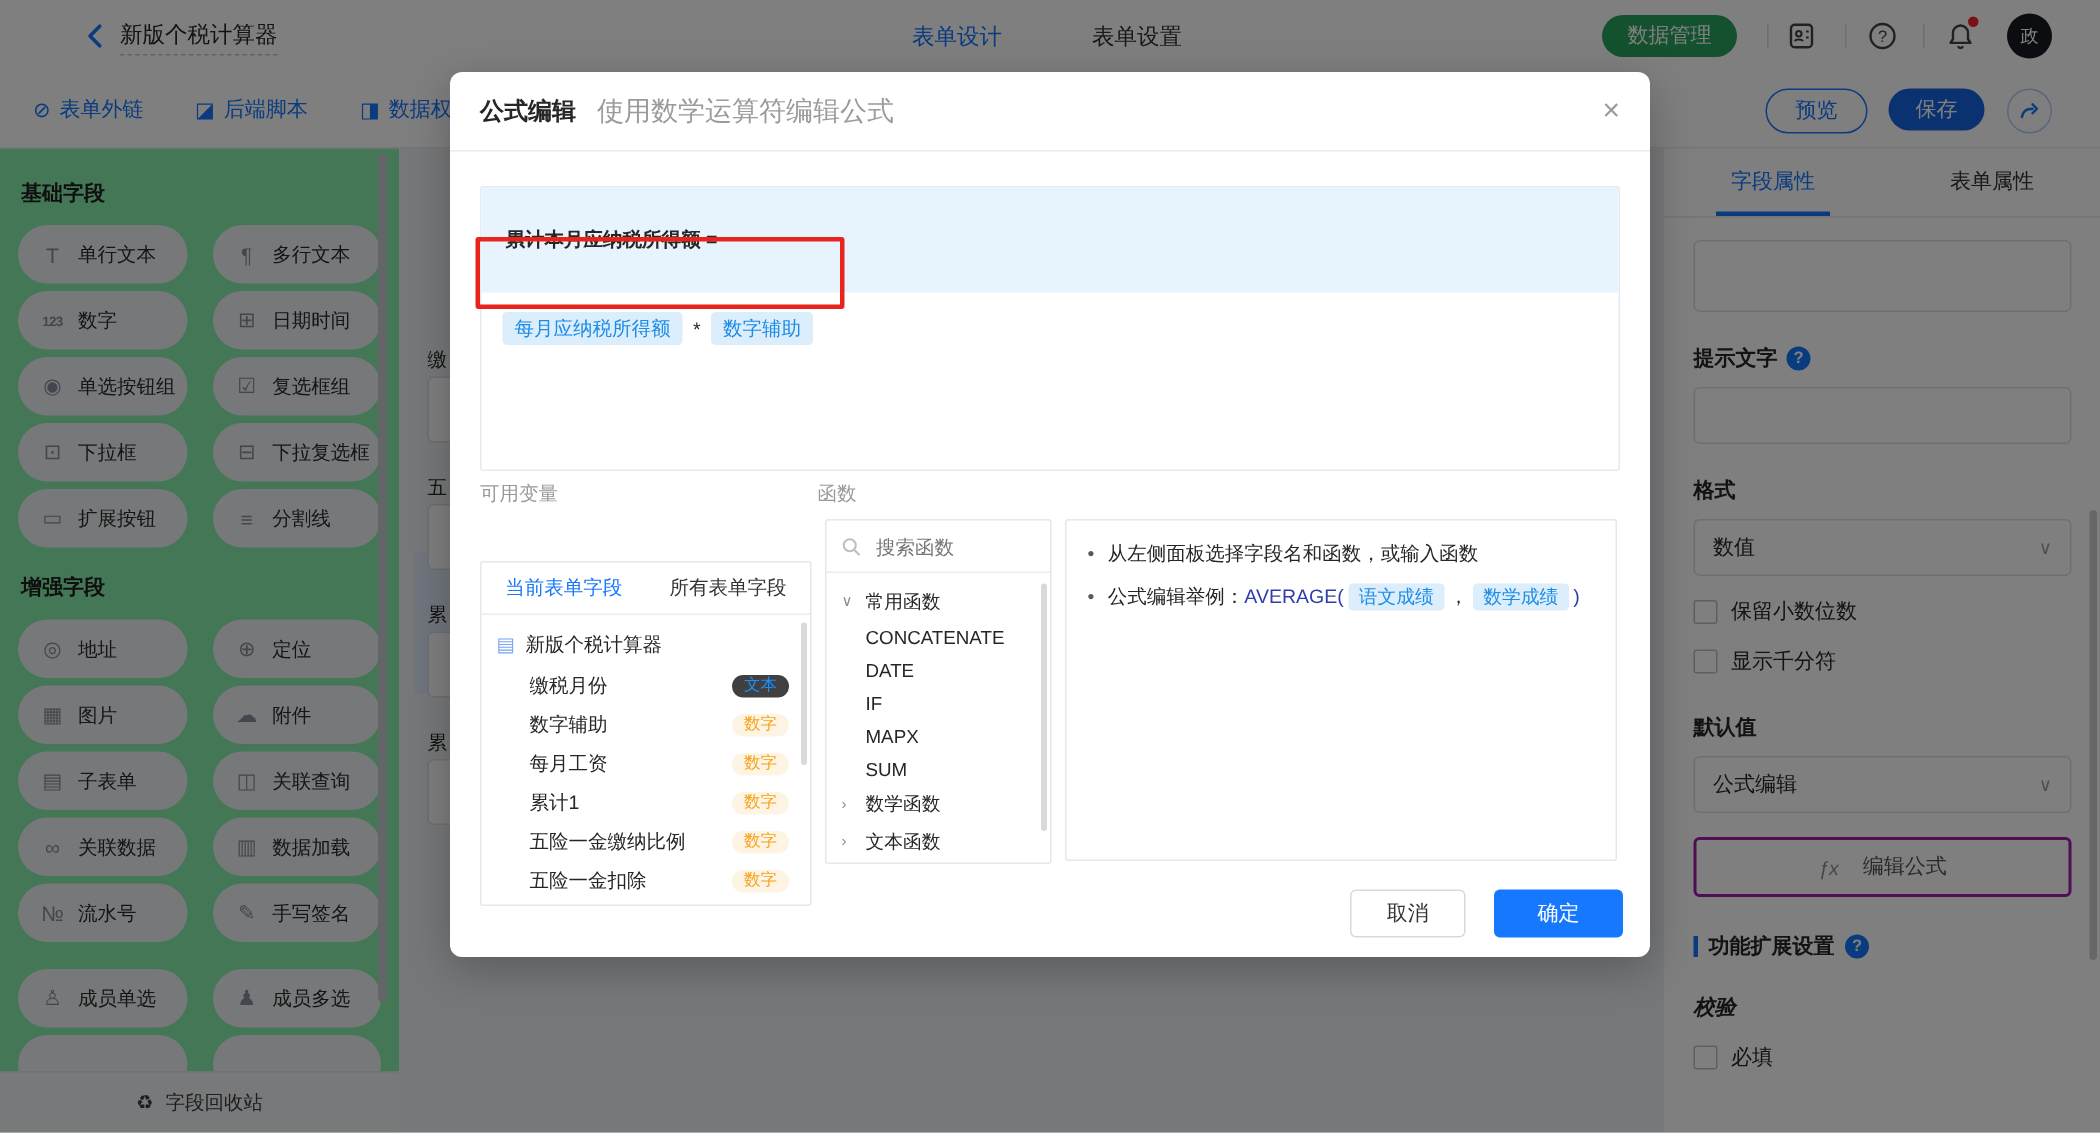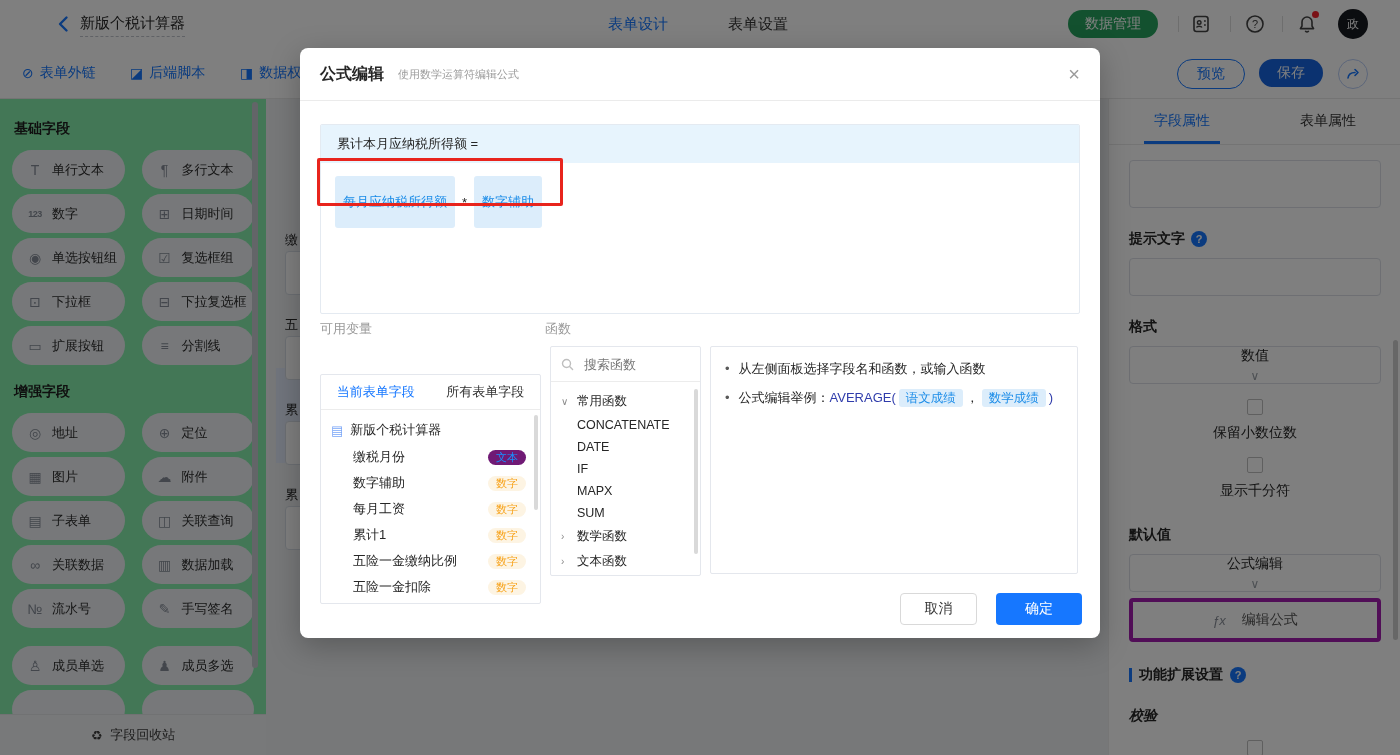--- a/index.html
+++ b/index.html
@@ -42,53 +42,53 @@
   .props{position:absolute;left:1108px;top:98px;width:292px;height:657px;background:#fff;border-left:1px solid #ececec;overflow:hidden;}
   .p-tabs{height:46px;border-bottom:1px solid #e8e8e8;display:flex;}
   .p-tab{flex:1;display:flex;align-items:center;justify-content:center;font-size:14px;color:#333;position:relative;cursor:pointer;}
   .p-tab.active{color:#1677ff;}
   .p-tab.active:after{content:"";position:absolute;bottom:0;left:50%;margin-left:-38px;width:76px;height:3px;background:#1677ff;}
   .p-body{padding:15px 20px;}
   .p-box{height:46px;border:1px solid #dcdfe6;border-radius:4px;background:#fff;}
   .p-label{font-size:14px;font-weight:bold;color:#262626;margin-top:22px;display:flex;align-items:center;gap:6px;}
   .q-icon{width:16px;height:16px;border-radius:50%;background:#1677ff;color:#fff;font-size:11px;font-weight:bold;display:flex;align-items:center;justify-content:center;}
   .p-input{height:36px;border:1px solid #dcdfe6;border-radius:4px;margin-top:10px;background:#fff;}
-  .p-select{height:36px;border:1px solid #dcdfe6;border-radius:4px;margin-top:10px;display:flex;align-items:center;justify-content:space-between;padding:0 12px;font-size:14px;color:#262626;cursor:pointer;background:#fff;flex-direction:column;}
+  .p-select{height:36px;border:1px solid #dcdfe6;border-radius:4px;margin-top:10px;display:flex;align-items:center;justify-content:space-between;padding:0 12px;font-size:14px;color:#262626;cursor:pointer;background:#fff;}
   .p-select .chev{color:#9aa0a8;font-size:12px;}
-  .chk-row{display:flex;align-items:center;gap:9px;margin-top:15px;font-size:14px;color:#262626;cursor:pointer;flex-direction:column;}
+  .chk-row{display:flex;align-items:center;gap:9px;margin-top:15px;font-size:14px;color:#262626;cursor:pointer;}
   .chk{width:16px;height:16px;border:1px solid #bfbfbf;border-radius:2px;background:#fff;box-sizing:border-box;flex:0 0 16px;}
-  .p-btn{height:36px;border:4px solid #a21caf;border-radius:4px;margin-top:6px;display:flex;align-items:center;justify-content:center;gap:16px;font-size:14px;color:#555;cursor:pointer;background:#fff;}
+  .p-btn{height:36px;border:2px solid #a21caf;border-radius:4px;margin-top:16px;display:flex;align-items:center;justify-content:center;gap:16px;font-size:14px;color:#555;cursor:pointer;background:#fff;}
   .p-btn .fx{font-style:italic;color:#8a8f99;font-size:13px;}
   .p-sec{display:flex;align-items:center;gap:7px;margin-top:24px;font-size:14px;font-weight:bold;color:#262626;}
   .p-sec:before{content:"";width:3px;height:14px;background:#1677ff;}
   .props-scroll{position:absolute;left:1393px;top:340px;width:5px;height:300px;border-radius:3px;background:#cfcfcf;z-index:2;cursor:pointer;}
   
   .dim{position:absolute;inset:0;background:rgba(0,0,0,0.5);z-index:50;}
   
   .modal{position:absolute;left:300px;top:48px;width:800px;height:590px;background:#fff;border-radius:8px;z-index:60;box-shadow:0 8px 30px rgba(0,0,0,0.25);}
   .m-header{height:52px;border-bottom:1px solid #ebebeb;display:flex;align-items:center;padding:0 20px;gap:14px;}
   .m-title{font-size:16px;font-weight:bold;color:#262626;}
-  .m-sub{font-size:11px;color:#9b9b9b;}
+  .m-sub{font-size:18px;color:#9b9b9b;}
   .m-close{margin-left:auto;font-size:20px;color:#9b9b9b;cursor:pointer;line-height:1;}
   .f-wrap{position:absolute;left:20px;top:76px;width:758px;height:188px;border:1px solid #e4eaf1;border-radius:2px;overflow:hidden;}
-  .f-strip{height:38px;background:#e7f4fd;display:flex;align-items:center;padding:0 16px;font-size:13px;color:#262626;}
+  .f-strip{height:38px;background:#e7f4fd;display:flex;align-items:center;padding:16px 16px;font-size:13px;color:#262626;font-weight:bold;}
   .f-body{padding:13px 14px;display:flex;align-items:center;gap:0;cursor:text;}
-  .chip{background:#dcedfb;color:#1b8ce8;border-radius:3px;padding:17px 8px;font-size:13px;cursor:pointer;white-space:nowrap;}
+  .chip{background:#dcedfb;color:#1b8ce8;border-radius:3px;padding:2px 8px;font-size:13px;cursor:pointer;white-space:nowrap;}
   .f-op{color:#262626;font-size:13px;margin:0 7px;}
   .m-lbl{position:absolute;font-size:13px;color:#999;text-align:right;}
   .panel{position:absolute;border:1px solid #e4e7ed;border-radius:2px;background:#fff;overflow:hidden;}
   .v-tabs{height:34px;border-bottom:1px solid #ececec;display:flex;}
   .v-tab{flex:1;display:flex;align-items:center;justify-content:center;font-size:13px;color:#333;cursor:pointer;}
   .v-tab.active{color:#1677ff;}
   .v-tree{padding-top:6px;font-size:13px;color:#262626;}
   .v-root{display:flex;align-items:center;gap:7px;padding:5px 10px;cursor:pointer;}
   .v-root .doc{color:#7aa6f7;font-size:13px;}
   .v-item{display:flex;align-items:center;justify-content:space-between;padding:3px 14px 3px 32px;height:20px;cursor:pointer;}
   .badge{font-size:11px;border-radius:9px;padding:2px 8px;line-height:1;}
-  .badge.text{color:#1890ff;background:#701a75;}
+  .badge.text{color:#1890ff;background:#404040;}
   .badge.number{color:#f7a219;background:#fdf4e3;}
   .s-row{height:34px;border-bottom:1px solid #ececec;display:flex;align-items:center;gap:8px;padding:0 10px;}
   .s-ph{font-size:13px;color:#bfbfbf;border:none;outline:none;width:100px;background:transparent;font-family:inherit;}
   .fn-tree{padding-top:7px;font-size:12.5px;color:#262626;}
   .fn-group{display:flex;align-items:center;gap:7px;padding:4px 10px;cursor:pointer;}
   .fn-group .chev{color:#8c8c8c;font-size:10px;width:9px;}
   .fn-item{padding:4px 10px 4px 26px;cursor:pointer;}
   .thumb{position:absolute;right:2px;width:4px;border-radius:2px;background:#d9d9d9;cursor:pointer;}
   .tips{padding:12px 14px;}
   .tip{display:flex;gap:9px;font-size:13px;color:#262626;line-height:20px;margin-bottom:9px;}

